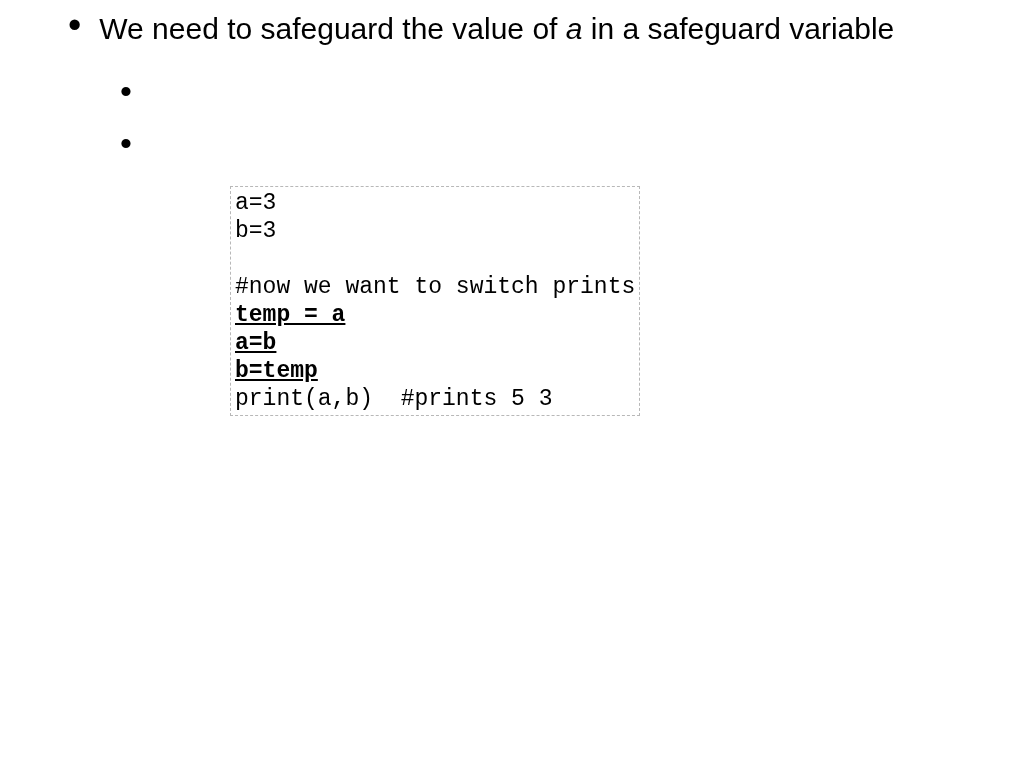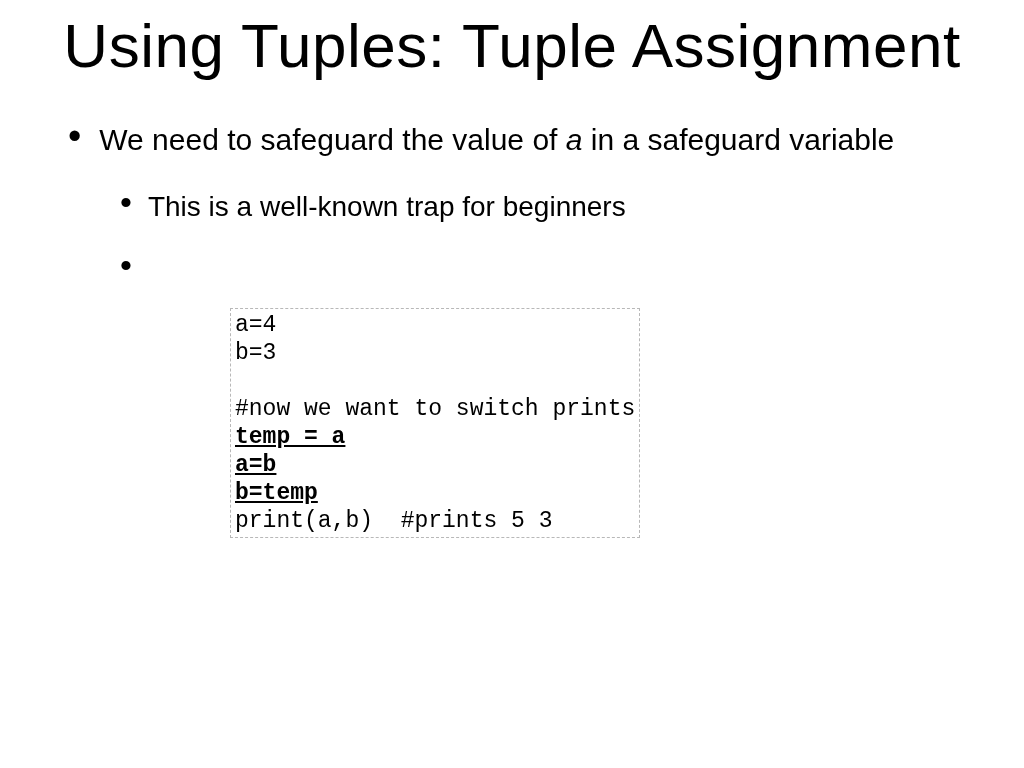--- a/index.html
+++ b/index.html
@@ -77,39 +77,37 @@
     }
     .code-box .bold {
       font-weight: bold;
       text-decoration: underline;
     }
   </style>
 </head>
 <body>
 
 <div class="slide">
-  <h1 class="title">Using Tuples: Tuple Assignment</h1>
 
   <div class="bullet-l1">
     <span class="dot">•</span>
     <span class="text">
       <span>We need to safeguard the value of </span><span class="italic">a</span><span> in a safeguard variable</span>
     </span>
   </div>
 
   <div class="bullet-l2">
     <span class="dot">•</span>
-    <span class="text">This is a well-known trap for beginners</span>
   </div>
 
   <div class="bullet-l2">
     <span class="dot">•</span>
   </div>
 
-  <div class="code-box"><span>a=4</span>
+  <div class="code-box"><span>a=3</span>
 <span>b=3</span>
 <span> </span>
 <span>#now we want to switch prints</span>
 <span class="bold">temp = a</span>
 <span class="bold">a=b</span>
 <span class="bold">b=temp</span>
 <span>print(a,b)  #prints 5 3</span></div>
 
 </div>
 

